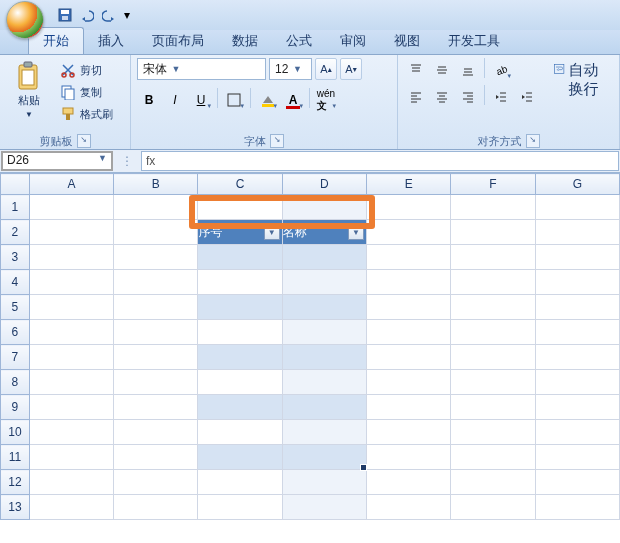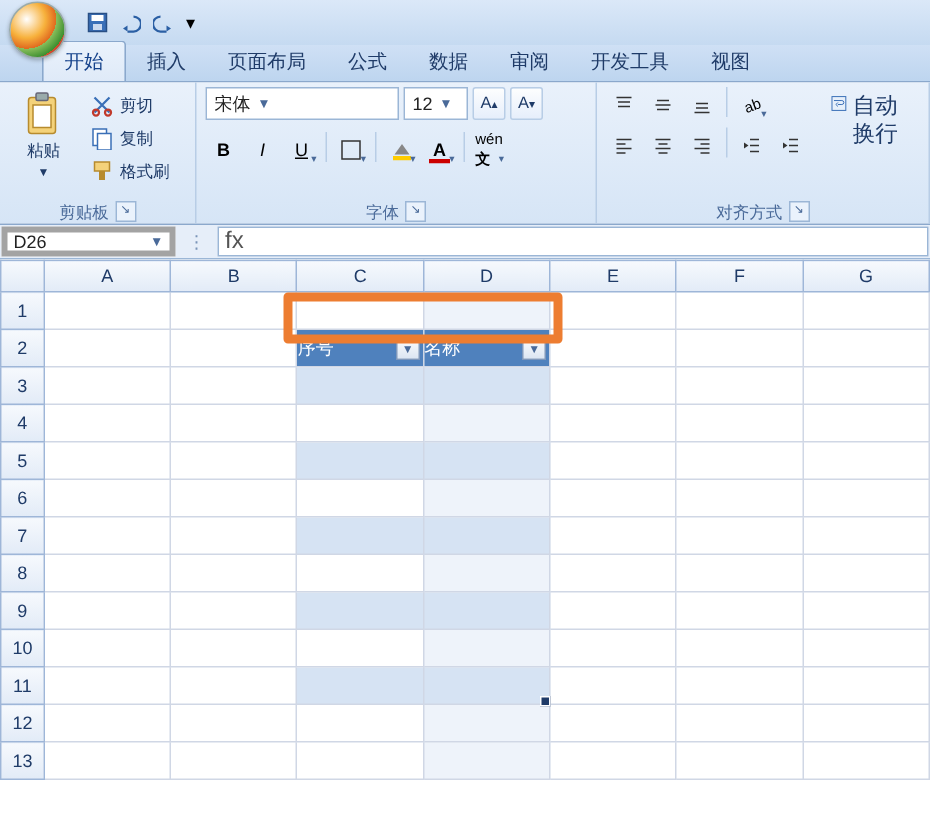--- a/index.html
+++ b/index.html
@@ -45,24 +45,24 @@
 .rb .dd{position:absolute;right:1px;bottom:1px;font-size:7px;color:#4a6a99}
 .sep{width:1px;height:20px;background:#b8cde6;margin:0 2px}
 
 
 .align-col{display:flex;flex-direction:column;gap:3px}
 .txt-btn{display:flex;gap:4px;padding:2px 4px;color:#1f3b68;font-size:15px;border:1px solid transparent;border-radius:2px}
 .txt-btn .ico{width:16px;height:16px}
 
 
 .fbar{height:22px;background:#e6eef9;border-bottom:1px solid #9bb6d6;display:flex;align-items:stretch}
-.namebox{width:100px;background:#fff;border:4px solid #a3a3a3;margin:1px;display:flex;align-items:center;padding:0 4px;font-size:12px;color:#222;justify-content:space-between}
+.namebox{width:100px;background:#fff;border:2px solid #a3a3a3;margin:1px;display:flex;padding:0 4px;font-size:12px;color:#222;justify-content:space-between}
 .namebox .dd{font-size:9px;color:#4a6a99}
 .fx-area{flex:1;display:flex;align-items:center;background:#fff;border:1px solid #9bb6d6;margin:1px;padding:0 4px;gap:8px}
-.fx-area .fx{color:#555;font-size:16px}
+.fx-area .fx{color:#555;font-size:12px}
 .fbar-gap{width:26px;display:flex;align-items:center;justify-content:center;color:#7a94b8}
 
 
 .grid-wrap{position:relative;height:376px;overflow:hidden;background:#fff}
 table.grid{border-collapse:collapse;table-layout:fixed}
 .grid th,.grid td{border:1px solid #d0d7e5;height:24px;padding:0;font-size:12px;color:#222;text-align:center;background:#fff}
 .grid thead th{background:linear-gradient(#f6f9fd,#e2ebf7);color:#1f3b68;font-weight:400;border:1px solid #9eb6d8;height:20px}
 .grid tbody th{background:linear-gradient(#f6f9fd,#e2ebf7);color:#1f3b68;font-weight:400;border:1px solid #9eb6d8;width:28px}
 .corner{background:linear-gradient(#f6f9fd,#e2ebf7)!important;border:1px solid #9eb6d8!important}
 td.colD{background:#eef3fa}
@@ -103,25 +103,25 @@
         </svg>
     </div>
     <div class="qat-drop">▾</div>
   </div>
 </div>
 
 <div class="tabs">
   <div class="tab active">开始</div>
   <div class="tab">插入</div>
   <div class="tab">页面布局</div>
+  <div class="tab">数据</div>
   <div class="tab">公式</div>
-  <div class="tab">数据</div>
   <div class="tab">审阅</div>
+  <div class="tab">视图</div>
   <div class="tab">开发工具</div>
-  <div class="tab">视图</div>
 </div>
 
 <div class="ribbon">
 
   <div class="group" style="width:118px">
     <div class="group-body">
       <div class="paste-big">
         <svg class="ico" viewBox="0 0 28 30">
             <rect x="4" y="4" width="18" height="24" rx="2" fill="#f4d27a" stroke="#b78b2e"></rect>
             <rect x="9" y="1" width="8" height="5" rx="1" fill="#9aa" stroke="#667"></rect>

